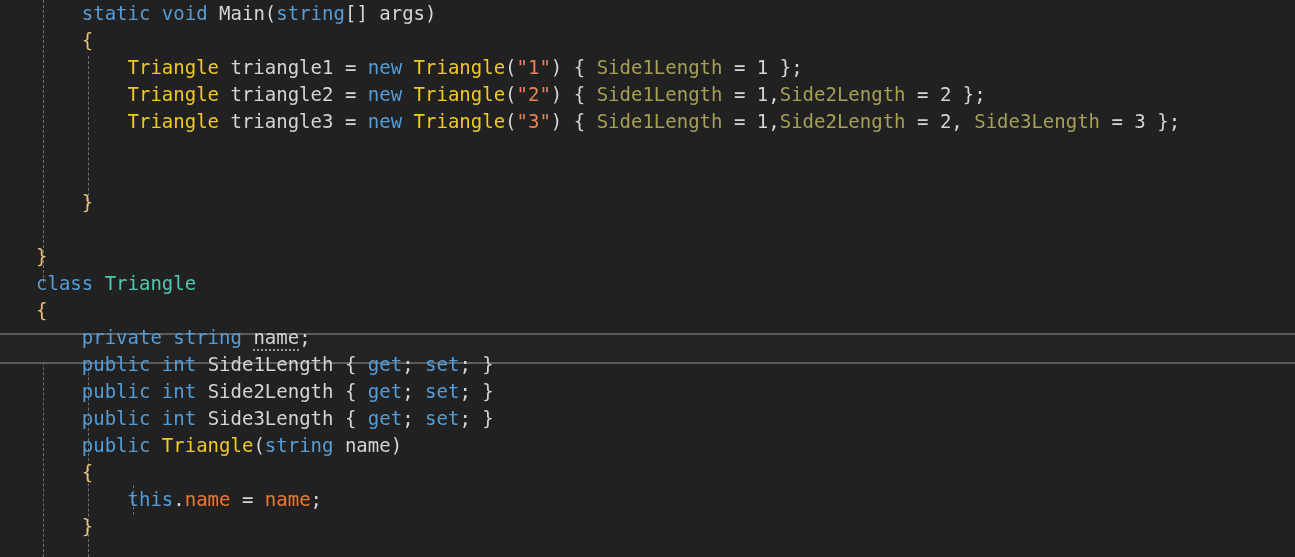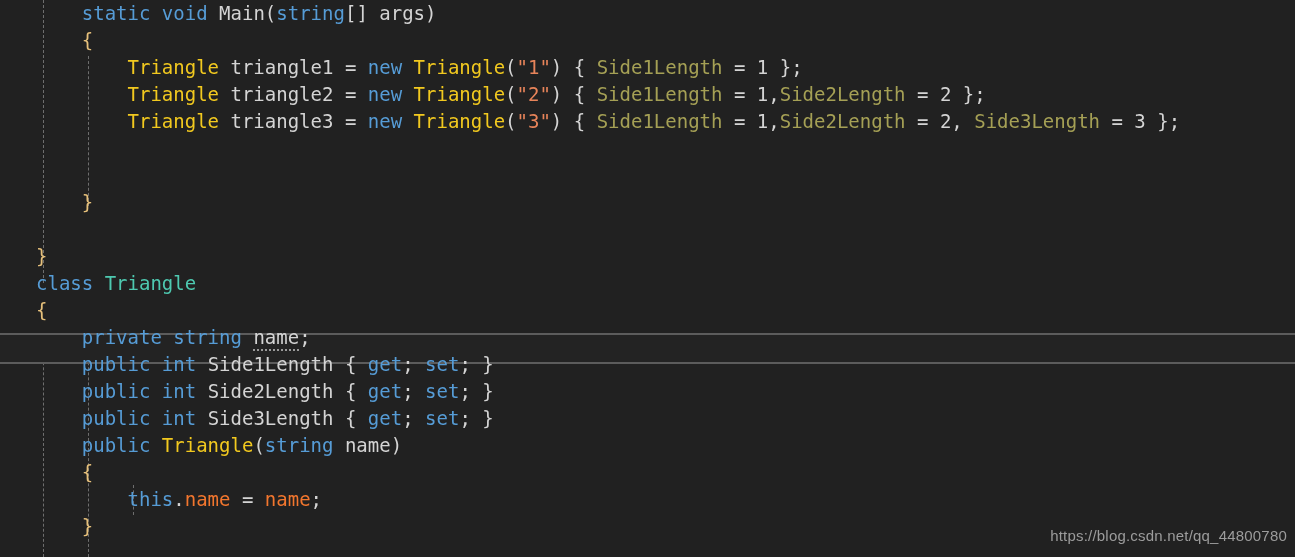--- a/index.html
+++ b/index.html
@@ -96,14 +96,13 @@
   <div class="guide g1"></div>
   <div class="guide g2"></div>
   <div class="guide g3"></div>
   <div class="guide g4"></div>
   <div class="guide g5"></div>
 
   <div id="current-line"></div>
 
   <div id="code"><div class="line"><span class="pln">    </span><span class="kw">static</span><span class="pln"> </span><span class="kw">void</span><span class="pln"> </span><span class="pln">Main</span><span class="brc">(</span><span class="kw">string</span><span class="brc">[]</span><span class="pln"> args</span><span class="brc">)</span></div><div class="line"><span class="pln">    </span><span class="brc-y">{</span></div><div class="line"><span class="pln">        </span><span class="typ">Triangle</span><span class="pln"> triangle1 </span><span class="pln">=</span><span class="pln"> </span><span class="kw">new</span><span class="pln"> </span><span class="typ">Triangle</span><span class="brc">(</span><span class="str">"1"</span><span class="brc">)</span><span class="pln"> </span><span class="brc">{</span><span class="pln"> </span><span class="prop">Side1Length</span><span class="pln"> = 1 </span><span class="brc">}</span><span class="pln">;</span></div><div class="line"><span class="pln">        </span><span class="typ">Triangle</span><span class="pln"> triangle2 </span><span class="pln">=</span><span class="pln"> </span><span class="kw">new</span><span class="pln"> </span><span class="typ">Triangle</span><span class="brc">(</span><span class="str">"2"</span><span class="brc">)</span><span class="pln"> </span><span class="brc">{</span><span class="pln"> </span><span class="prop">Side1Length</span><span class="pln"> = 1,</span><span class="prop">Side2Length</span><span class="pln"> = 2 </span><span class="brc">}</span><span class="pln">;</span></div><div class="line"><span class="pln">        </span><span class="typ">Triangle</span><span class="pln"> triangle3 </span><span class="pln">=</span><span class="pln"> </span><span class="kw">new</span><span class="pln"> </span><span class="typ">Triangle</span><span class="brc">(</span><span class="str">"3"</span><span class="brc">)</span><span class="pln"> </span><span class="brc">{</span><span class="pln"> </span><span class="prop">Side1Length</span><span class="pln"> = 1,</span><span class="prop">Side2Length</span><span class="pln"> = 2, </span><span class="prop">Side3Length</span><span class="pln"> = 3 </span><span class="brc">}</span><span class="pln">;</span></div><div class="line"></div><div class="line"></div><div class="line"><span class="pln">    </span><span class="brc-y">}</span></div><div class="line"></div><div class="line"><span class="brc-y">}</span></div><div class="line"><span class="kw">class</span><span class="pln"> </span><span class="cls">Triangle</span></div><div class="line"><span class="brc-y">{</span></div><div class="line"><span class="pln">    </span><span class="kw">private</span><span class="pln"> </span><span class="kw">string</span><span class="pln"> </span><span class="pln underline-dots">name</span><span class="pln">;</span></div><div class="line"><span class="pln">    </span><span class="kw">public</span><span class="pln"> </span><span class="kw">int</span><span class="pln"> </span><span class="pln">Side1Length</span><span class="pln"> </span><span class="brc">{</span><span class="pln"> </span><span class="kw">get</span><span class="pln">; </span><span class="kw">set</span><span class="pln">; </span><span class="brc">}</span></div><div class="line"><span class="pln">    </span><span class="kw">public</span><span class="pln"> </span><span class="kw">int</span><span class="pln"> </span><span class="pln">Side2Length</span><span class="pln"> </span><span class="brc">{</span><span class="pln"> </span><span class="kw">get</span><span class="pln">; </span><span class="kw">set</span><span class="pln">; </span><span class="brc">}</span></div><div class="line"><span class="pln">    </span><span class="kw">public</span><span class="pln"> </span><span class="kw">int</span><span class="pln"> </span><span class="pln">Side3Length</span><span class="pln"> </span><span class="brc">{</span><span class="pln"> </span><span class="kw">get</span><span class="pln">; </span><span class="kw">set</span><span class="pln">; </span><span class="brc">}</span></div><div class="line"><span class="pln">    </span><span class="kw">public</span><span class="pln"> </span><span class="typ">Triangle</span><span class="brc">(</span><span class="kw">string</span><span class="pln"> name</span><span class="brc">)</span></div><div class="line"><span class="pln">    </span><span class="brc-y">{</span></div><div class="line"><span class="pln">        </span><span class="kw">this</span><span class="pln">.</span><span class="fld">name</span><span class="pln"> = </span><span class="fld">name</span><span class="pln">;</span></div><div class="line"><span class="pln">    </span><span class="brc-y">}</span></div></div>
 
-  <div id="watermark">https://blog.csdn.net/qq_44800780</div>
 </div>
 
 </body></html>

